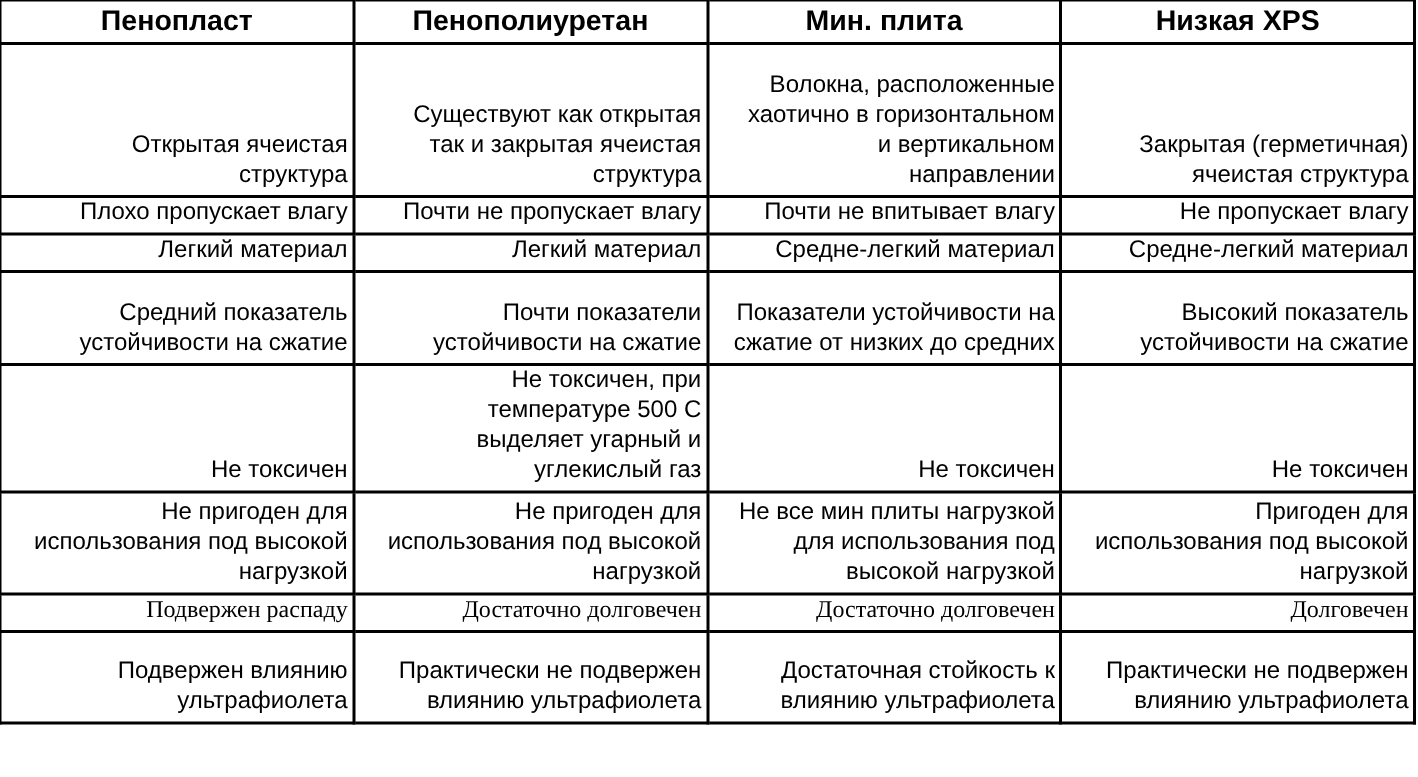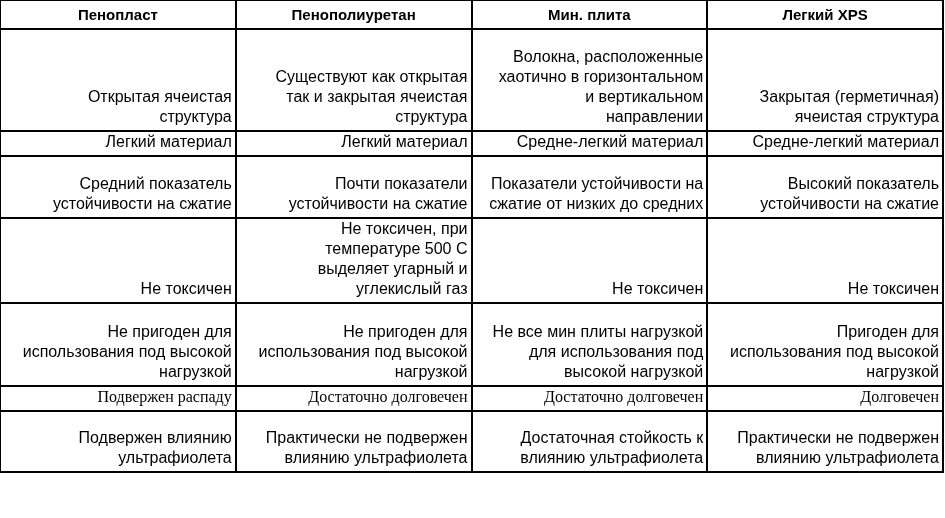--- a/index.html
+++ b/index.html
@@ -21,75 +21,81 @@
     margin-top: -1px;
     margin-left: -1px;
   }
   table.cmp col { width: 25%; }
   table.cmp th, table.cmp td {
     border: 2px solid #000000;
     text-align: center;
     overflow: hidden;
   }
   table.cmp th {
-    font-size: 15px;
+    font-size: 19px;
     font-weight: bold;
     vertical-align: middle;
     height: 25px;
     padding: 1px 3px;
   }
   table.cmp td {
     font-size: 16px;
     line-height: 20px;
     vertical-align: bottom;
     padding: 0 3px 3px 3px;
     white-space: pre-line;
     text-align: right;
   }
   tr.r0 { height: 102px; }
   tr.r1 { height: 20px; }
   tr.r2 { height: 20px; }
   tr.r3 { height: 21px; }
   tr.r4 { height: 62px; }
   tr.r5 { height: 81px; }
-  tr.r6 { height: 83px; }
+  tr.r6 { height: 68px; }
   tr.r7 { height: 23px; font-family: Liberation Serif, serif; }
   tr.r8 { height: 61px; }
 </style>
 </head>
 <body>
 
 <table class="cmp">
   <colgroup>
     <col>
       <col>
       <col>
       <col>
   </colgroup>
   <thead>
     <tr>
       <th>Пенопласт</th>
       <th>Пенополиуретан</th>
       <th>Мин. плита</th>
-      <th>Легкий XPS</th>
+      <th>Низкая XPS</th>
     </tr>
   </thead>
   <tbody>
     <tr class="r0">
       <td>Открытая ячеистая
 структура</td>
       <td>Существуют как открытая
 так и закрытая ячеистая
 структура</td>
       <td>Волокна, расположенные
 хаотично в горизонтальном
 и вертикальном
 направлении</td>
       <td>Закрытая (герметичная)
 ячеистая структура</td>
+    </tr>
+    <tr class="r1">
+      <td>Плохо пропускает влагу</td>
+      <td>Почти не пропускает влагу</td>
+      <td>Почти не впитывает влагу</td>
+      <td>Не пропускает влагу</td>
     </tr>
     <tr class="r2">
       <td>Легкий материал</td>
       <td>Легкий материал</td>
       <td>Средне-легкий материал</td>
       <td>Средне-легкий материал</td>
     </tr>
     <tr class="r4">
       <td>Средний показатель
 устойчивости на сжатие</td>

